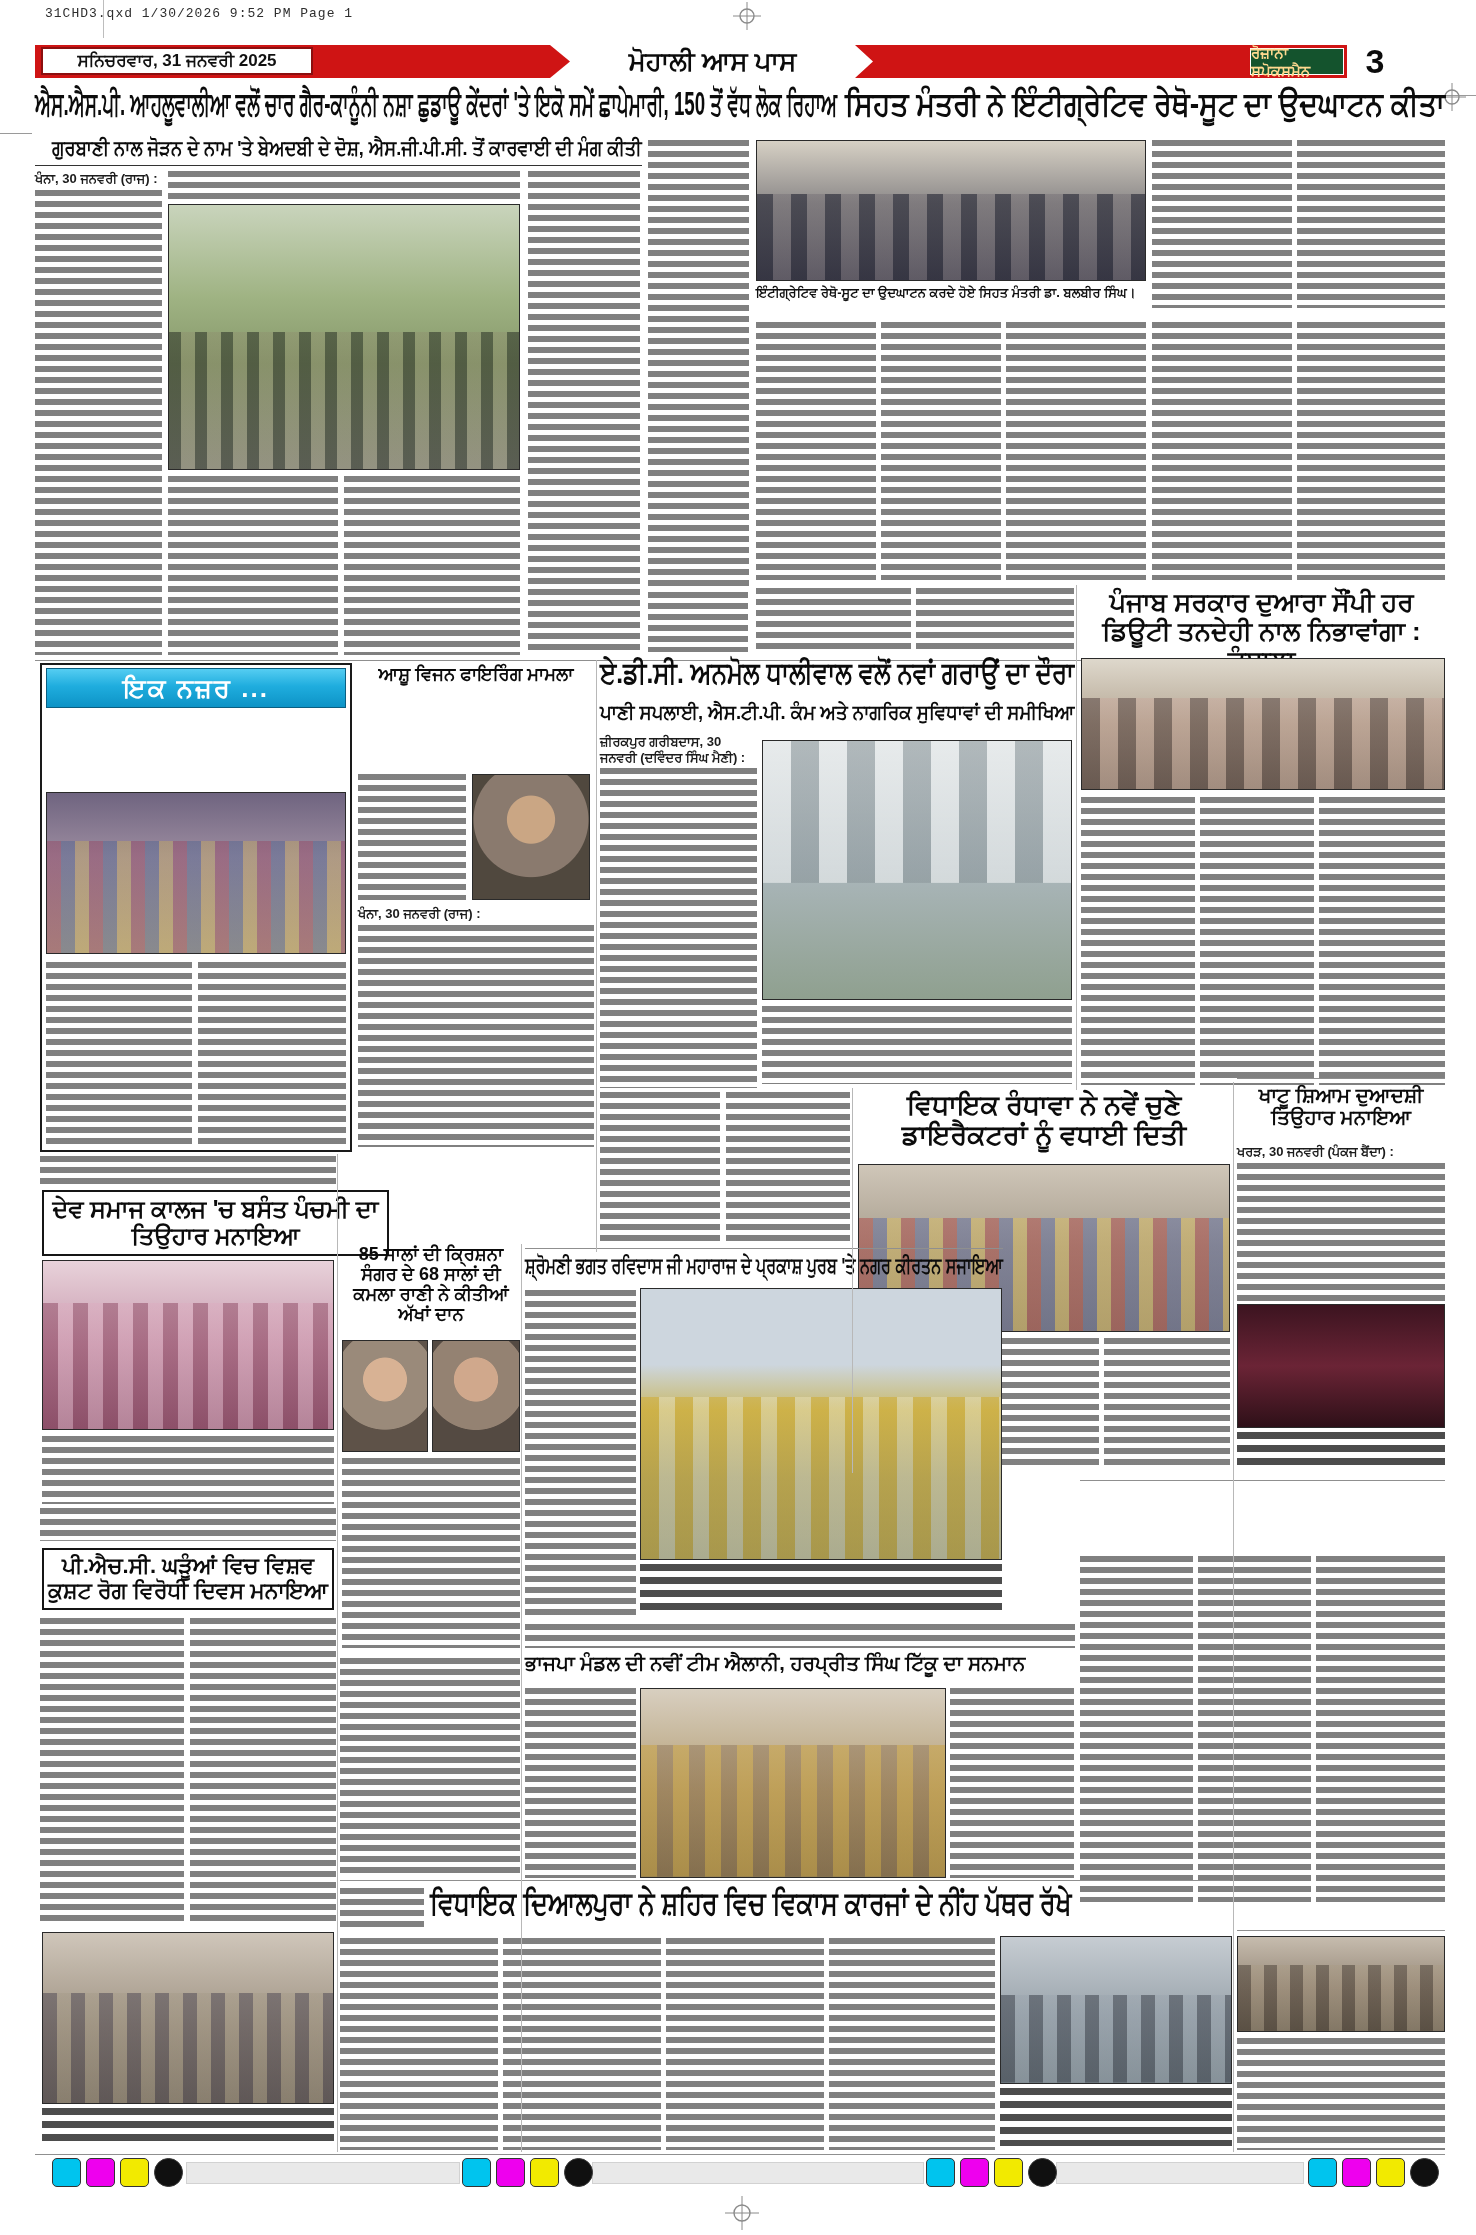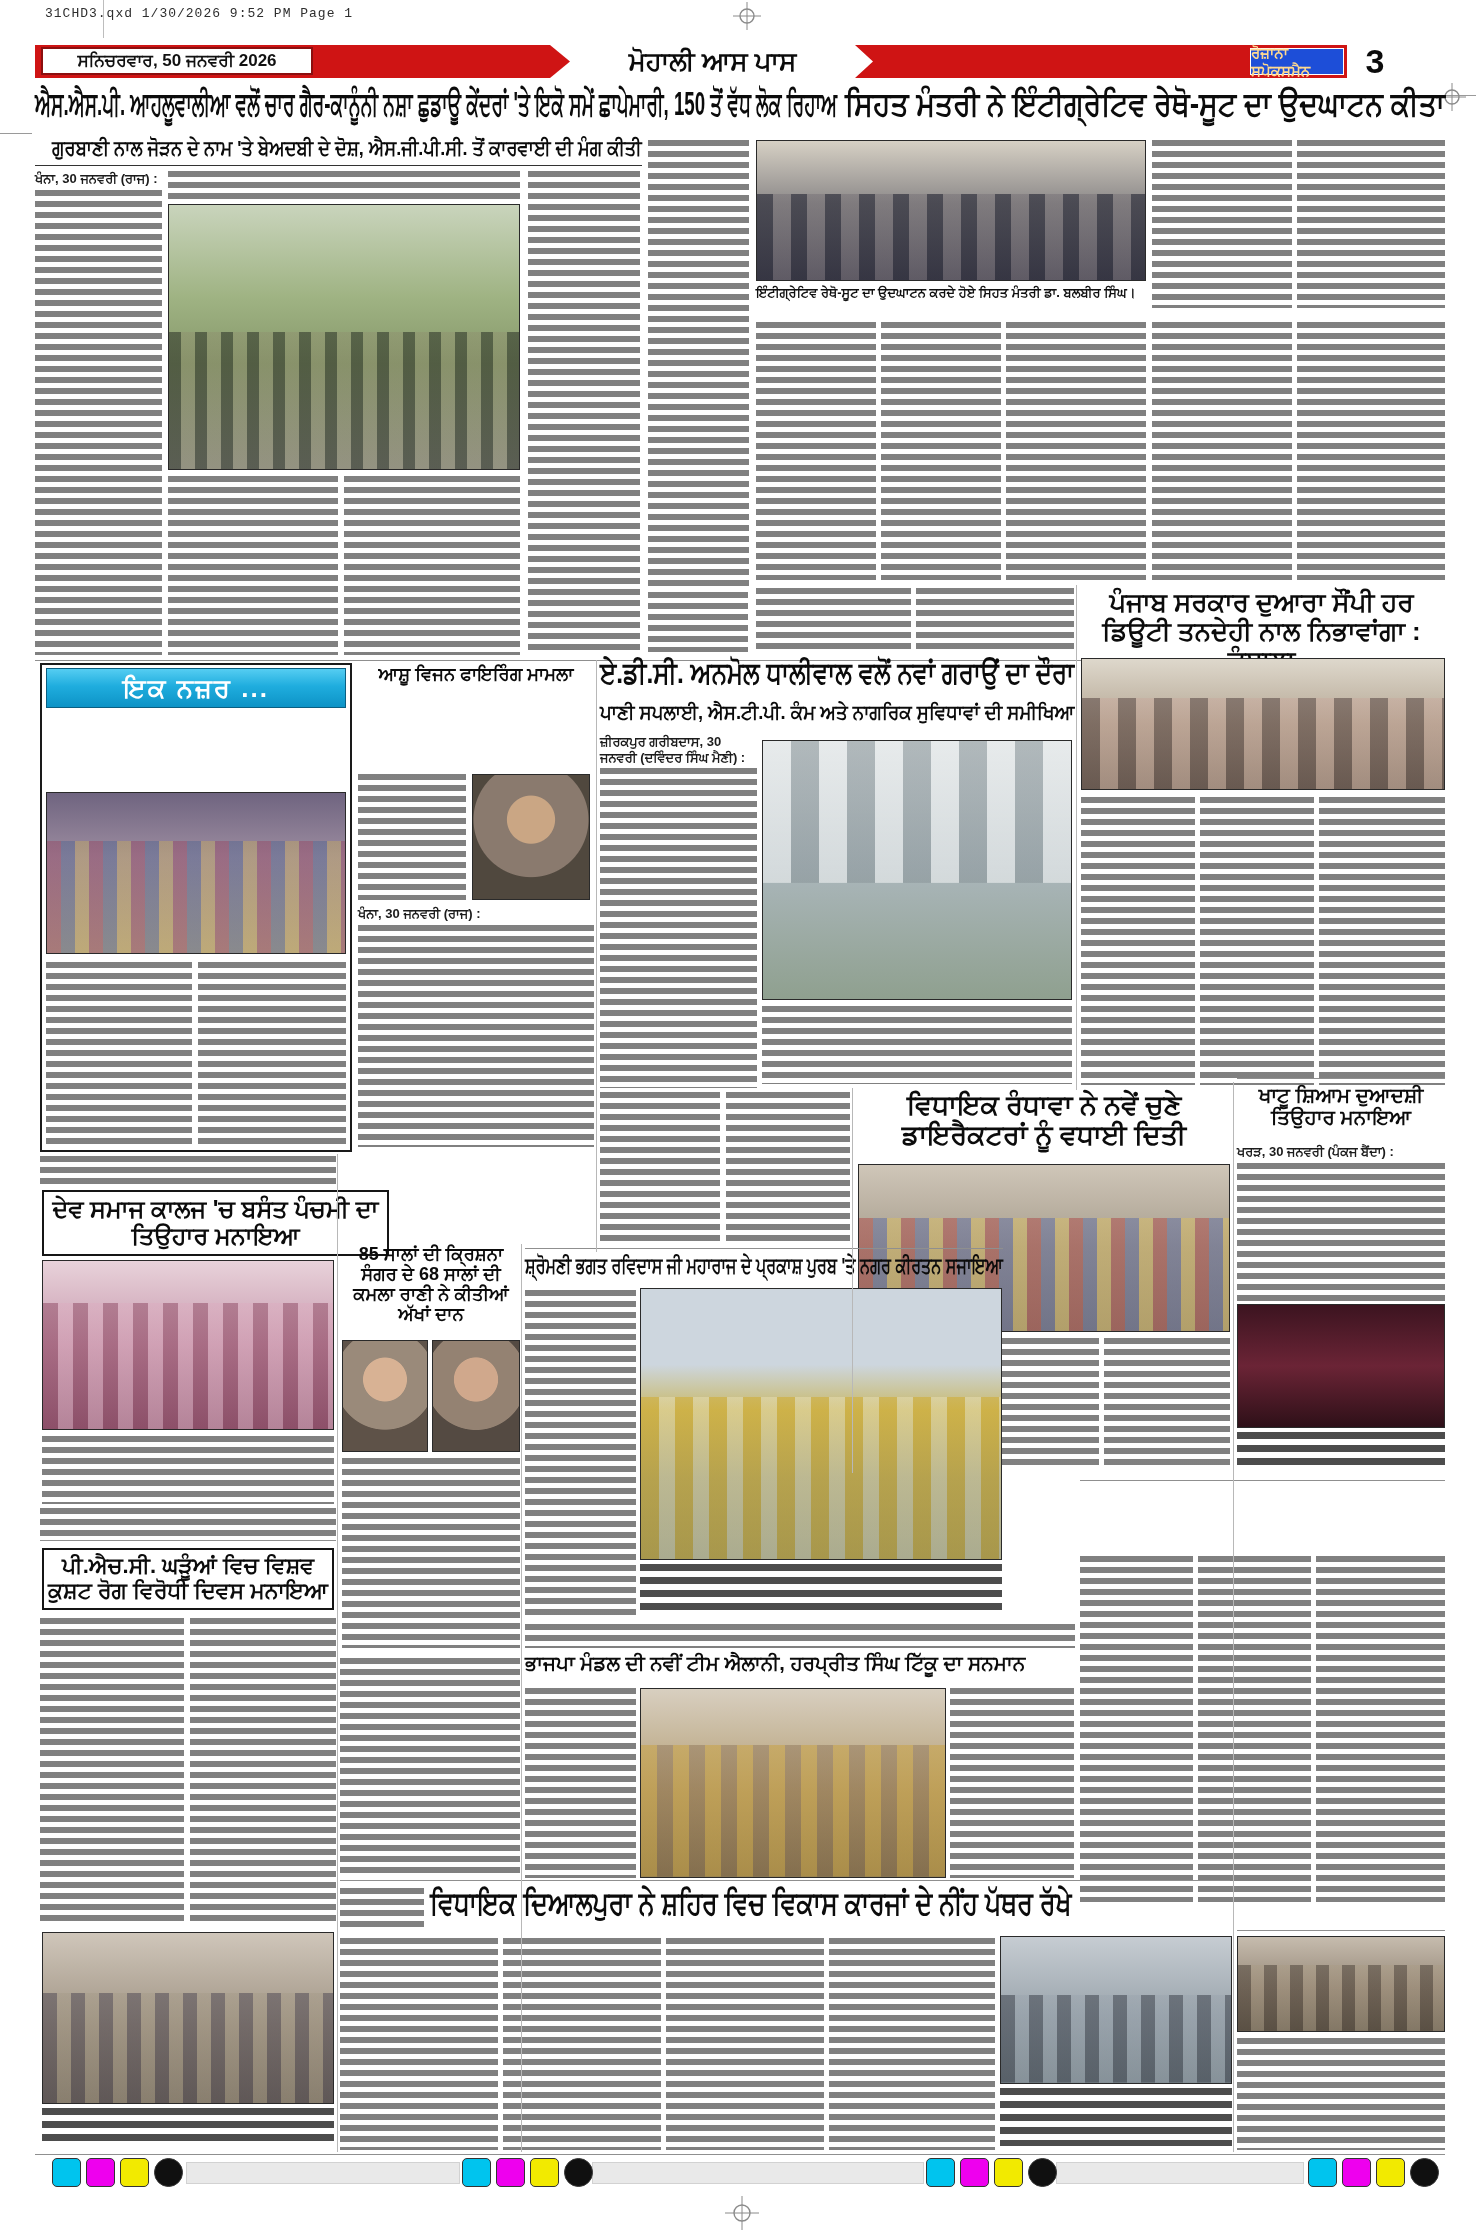--- a/index.html
+++ b/index.html
@@ -40,24 +40,24 @@
         <line x1="0" y1="14" x2="28" y2="14" stroke="#8a8a8a"></line>
         <line x1="14" y1="0" x2="14" y2="28" stroke="#8a8a8a"></line>
       </svg></div>
   <div class="abs" style="left:725px;top:2196px;"><svg width="34" height="34">
         <circle cx="17" cy="17" r="8" fill="none" stroke="#8a8a8a" stroke-width="1.4"></circle>
         <line x1="0" y1="17" x2="34" y2="17" stroke="#8a8a8a"></line>
         <line x1="17" y1="0" x2="17" y2="34" stroke="#8a8a8a"></line>
       </svg></div>
 
   <div class="abs redbar" style="left:35px;top:45px;width:535px;height:33px;clip-path:polygon(0 0,calc(100% - 20px) 0,100% 50%,calc(100% - 20px) 100%,0 100%);"></div>
-  <div class="abs" style="left:41px;top:47px;width:272px;height:28px;background:#fff;border:2px solid #8c0f0f;display:flex;align-items:center;justify-content:center;font-weight:bold;font-size:17px;">ਸਨਿਚਰਵਾਰ, 50 ਜਨਵਰੀ 2026</div>
+  <div class="abs" style="left:41px;top:47px;width:272px;height:28px;background:#fff;border:2px solid #8c0f0f;display:flex;align-items:center;justify-content:center;font-weight:bold;font-size:17px;">ਸਨਿਚਰਵਾਰ, 31 ਜਨਵਰੀ 2025</div>
   <div class="abs hl" style="left:570px;top:45px;width:285px;height:33px;font-size:26px;display:flex;align-items:center;justify-content:center;">ਮੋਹਾਲੀ ਆਸ ਪਾਸ</div>
   <div class="abs redbar" style="left:855px;top:45px;width:492px;height:33px;clip-path:polygon(0 0,100% 0,100% 100%,0 100%,18px 50%);"></div>
-  <div class="abs" style="left:1250px;top:48px;width:94px;height:27px;background:#1d4ed8;border:1px solid #ffffff;color:#ffd98f;font-weight:bold;font-size:15px;display:flex;align-items:center;justify-content:center;">ਰੋਜ਼ਾਨਾ ਸਪੋਕਸਮੈਨ</div>
+  <div class="abs" style="left:1250px;top:48px;width:94px;height:27px;background:#14532d;border:1px solid #ffffff;color:#ffd98f;font-weight:bold;font-size:15px;display:flex;align-items:center;justify-content:center;">ਰੋਜ਼ਾਨਾ ਸਪੋਕਸਮੈਨ</div>
   <div class="abs hl" style="left:1349px;top:42px;width:52px;height:38px;font-size:34px;display:flex;align-items:center;justify-content:center;">3</div>
 
   <div class="abs hl fit" style="left: 35px; top: 86px; width: 802px; height: 46px; font-size: 33px; transform-origin: left center; transform: scaleX(0.565984);">ਐਸ.ਐਸ.ਪੀ. ਆਹਲੂਵਾਲੀਆ ਵਲੋਂ ਚਾਰ ਗੈਰ-ਕਾਨੂੰਨੀ ਨਸ਼ਾ ਛੁਡਾਊ ਕੇਂਦਰਾਂ 'ਤੇ ਇਕੋ ਸਮੇਂ ਛਾਪੇਮਾਰੀ, 150 ਤੋਂ ਵੱਧ ਲੋਕ ਰਿਹਾਅ</div>
   <div class="abs hl fit" style="left: 845px; top: 86px; width: 600px; height: 46px; font-size: 33px; transform-origin: left center; transform: scaleX(0.858369);">ਸਿਹਤ ਮੰਤਰੀ ਨੇ ਇੰਟੀਗ੍ਰੇਟਿਵ ਰੇਥੋ-ਸੂਟ ਦਾ ਉਦਘਾਟਨ ਕੀਤਾ</div>
   <div class="abs hl fit" style="left: 52px; top: 136px; width: 590px; height: 27px; font-size: 21px; transform-origin: left center; transform: scaleX(0.855072);">ਗੁਰਬਾਣੀ ਨਾਲ ਜੋੜਨ ਦੇ ਨਾਮ 'ਤੇ ਬੇਅਦਬੀ ਦੇ ਦੋਸ਼, ਐਸ.ਜੀ.ਪੀ.ਸੀ. ਤੋਂ ਕਾਰਵਾਈ ਦੀ ਮੰਗ ਕੀਤੀ</div>
   <div class="abs hr" style="left:35px;top:165px;width:607px;background:#333;"></div>
 
   <div class="abs dl" style="left:35px;top:171px;width:127px;">ਖੰਨਾ, 30 ਜਨਵਰੀ (ਰਾਜ) :</div>
   <div class="abs greek" style="left:35px;top:190px;width:127px;height:465px;"></div>
   <div class="abs greek" style="left:168px;top:171px;width:352px;height:30px;"></div>

